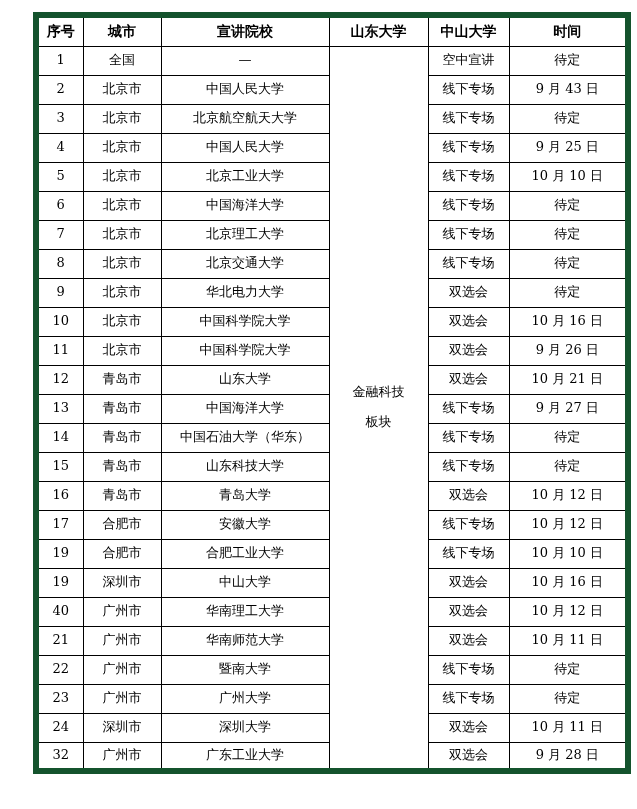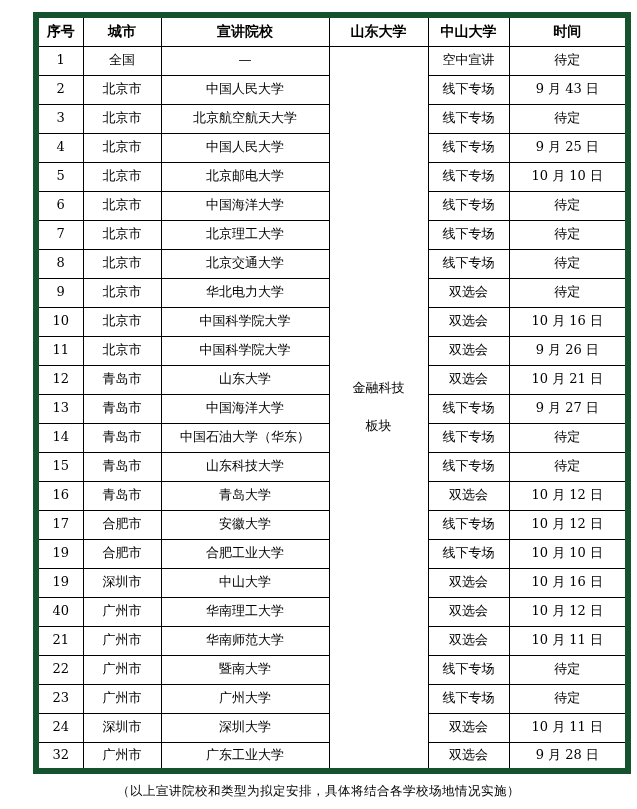--- a/index.html
+++ b/index.html
@@ -45,21 +45,21 @@
   }
   col.c-no   { width: 47px; }
   col.c-city { width: 78px; }
   col.c-school { width: 168px; }
   col.c-org  { width: 99px; }
   col.c-type { width: 81px; }
   col.c-time { width: 119px; }
   .org-wrap {
     width: 62px;
     margin: 16px auto;
-    line-height: 38px;
+    line-height: 30px;
     word-break: break-all;
     font-size: 13px;
   }
   .footer-note {
     position: absolute;
     left: 0;
     top: 783px;
     width: 100%;
     text-align: center;
     font-size: 12.5px;
@@ -118,21 +118,21 @@
         <tr>
           <td>4</td>
           <td>北京市</td>
           <td>中国人民大学</td>
           <td>线下专场</td>
           <td>9 月 25 日</td>
         </tr>
         <tr>
           <td>5</td>
           <td>北京市</td>
-          <td>北京邮电大学</td>
+          <td>北京工业大学</td>
           <td>线下专场</td>
           <td>10 月 10 日</td>
         </tr>
         <tr>
           <td>6</td>
           <td>北京市</td>
           <td>中国海洋大学</td>
           <td>线下专场</td>
           <td>待定</td>
         </tr>
@@ -265,15 +265,14 @@
         <tr>
           <td>32</td>
           <td>广州市</td>
           <td>广东工业大学</td>
           <td>双选会</td>
           <td>9 月 28 日</td>
         </tr>
       </tbody>
   </table>
 
-  <div class="footer-note">（以上宣讲院校和类型为拟定安排，具体将结合各学校场地情况实施）</div>
 
 </div>
 
 </body></html>

